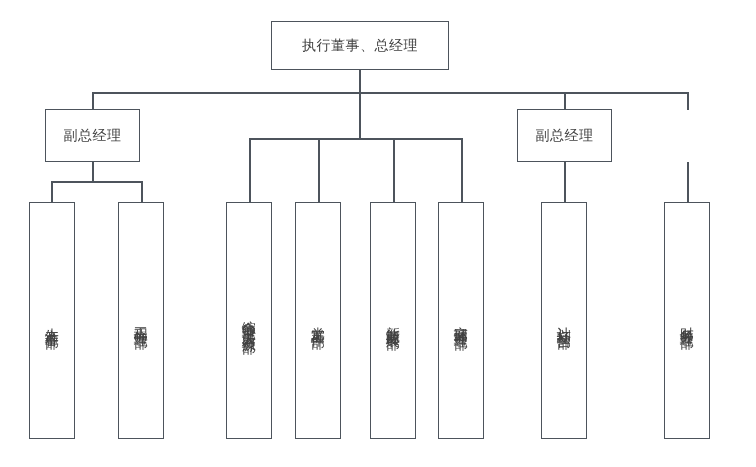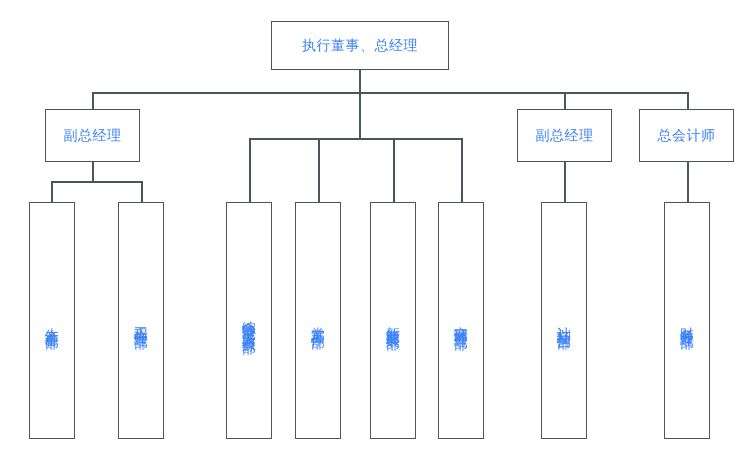--- a/index.html
+++ b/index.html
@@ -23,21 +23,21 @@
     display: flex;
     align-items: center;
     justify-content: center;
     color: #3f4449;
     z-index: 2;
   }
   .node .label {
     font-size: 14px;
     line-height: 1.45;
     letter-spacing: 0.5px;
-    color: #3b82f6;
+    color: #404040;
     text-align: center;
     white-space: nowrap;
   }
   
   .node.vertical {
     align-items: flex-start;
     justify-content: center;
     padding-top: 0;
   }
   .node.vertical .label {
@@ -92,23 +92,20 @@
   <div class="node" style="left:271px; top:21px; width:178px; height:49px;">
     <span class="label">执行董事、总经理</span>
   </div>
 
   <div class="node" style="left:45px; top:109px; width:95px; height:53px;">
     <span class="label">副总经理</span>
   </div>
   <div class="node" style="left:517px; top:109px; width:95px; height:53px;">
     <span class="label">副总经理</span>
   </div>
-  <div class="node" style="left:639px; top:109px; width:95px; height:53px;">
-    <span class="label">总会计师</span>
-  </div>
 
   <div class="node vertical" style="left:29px; top:202px; width:46px; height:237px;">
     <span class="label" style="margin-top: 112.5px;">生产准备部</span>
   </div>
   <div class="node vertical" style="left:118px; top:202px; width:46px; height:237px;">
     <span class="label" style="margin-top: 112.5px;">工程管理部</span>
   </div>
   <div class="node vertical" style="left:226px; top:202px; width:46px; height:237px;">
     <span class="label" style="margin-top: 105.5px;">综合管理部（人力资源部）</span>
   </div>

